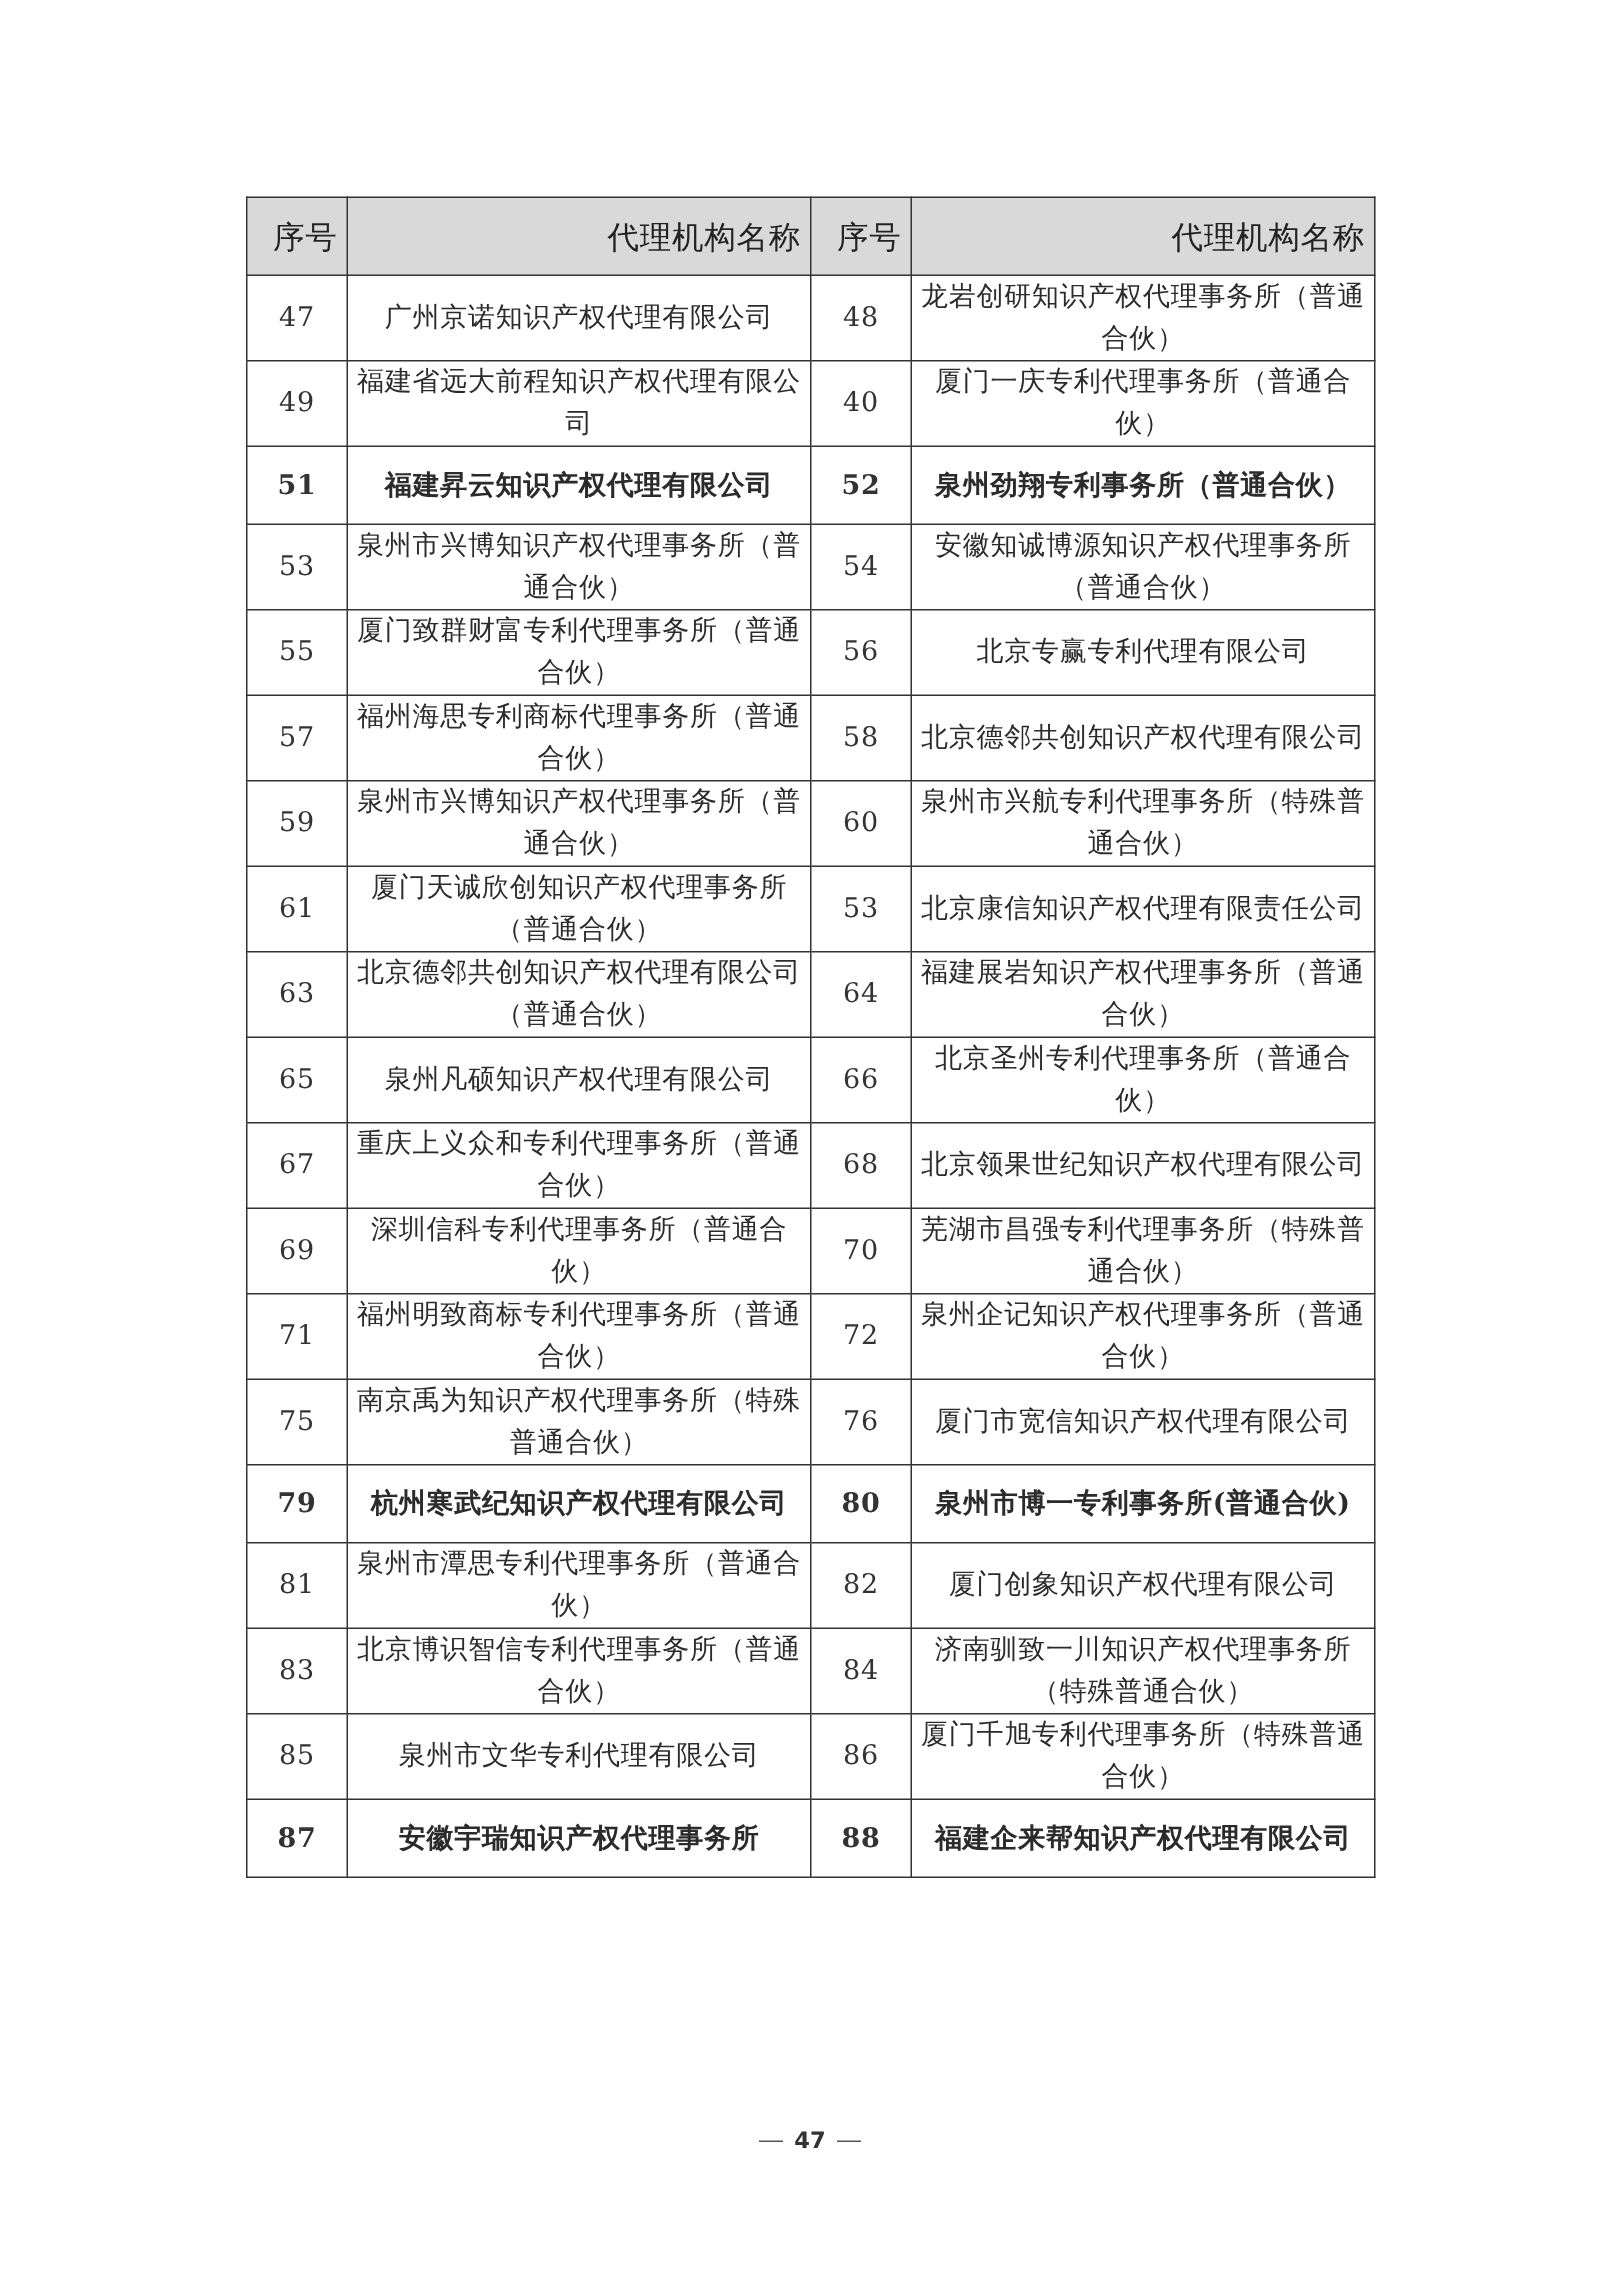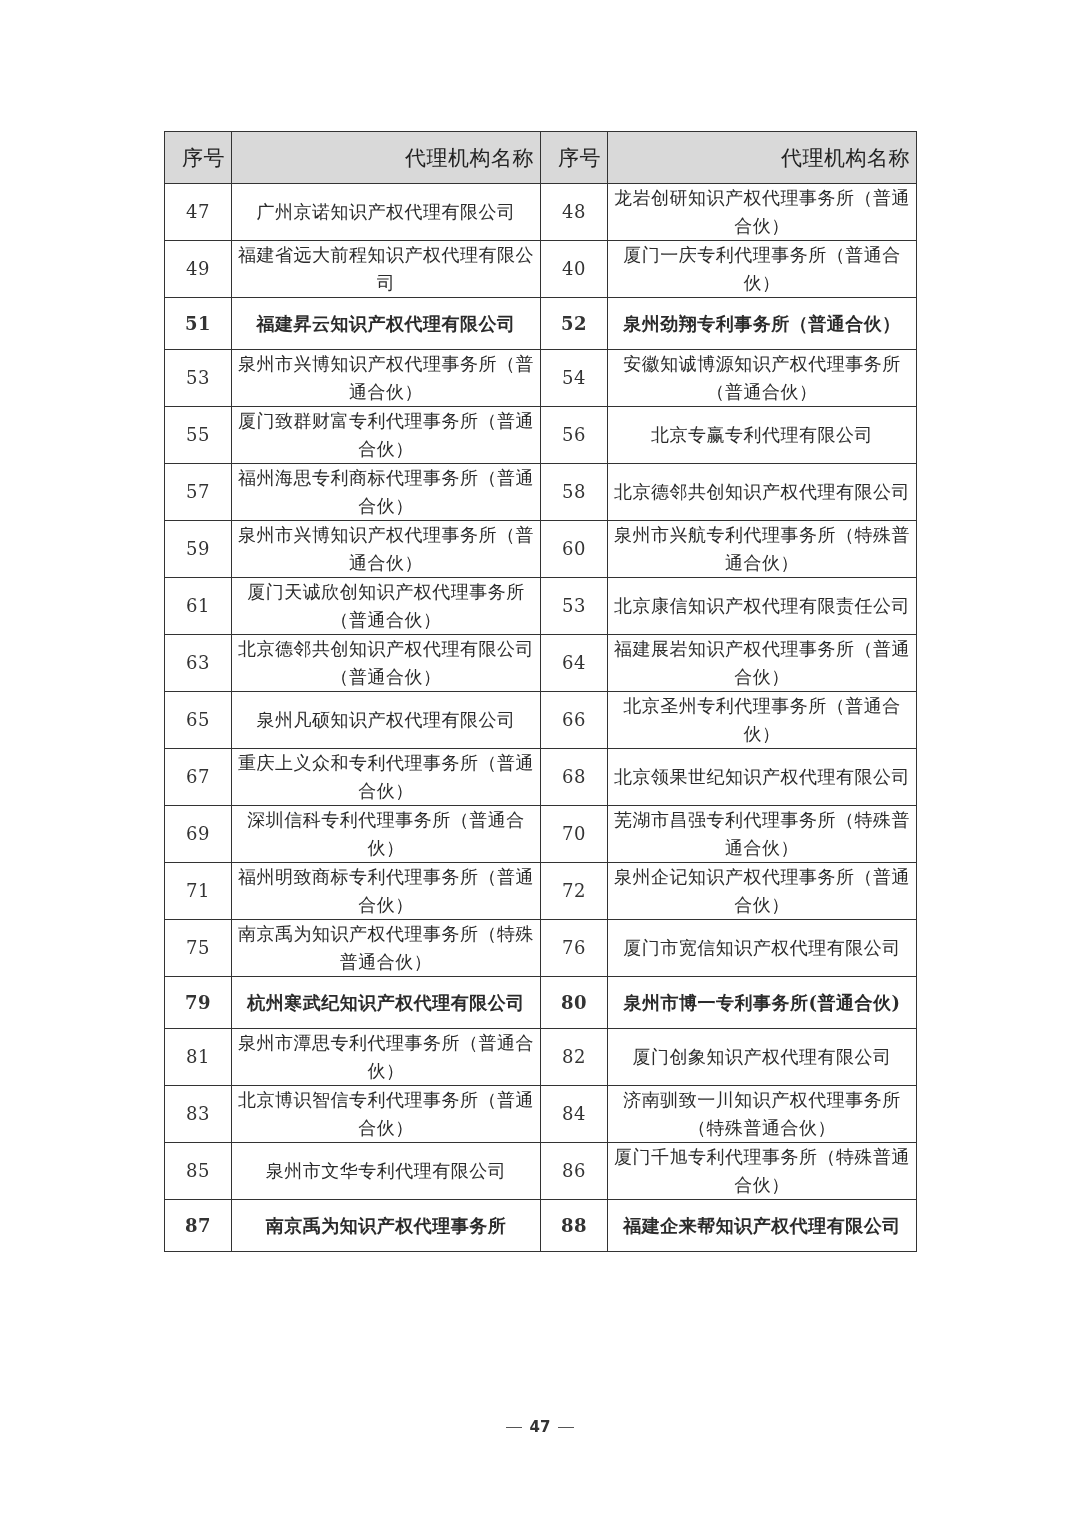--- a/index.html
+++ b/index.html
@@ -153,21 +153,21 @@
         <td class="name">济南驯致一川知识产权代理事务所（特殊普通合伙）</td>
       </tr>
       <tr class="r2">
         <td class="num">85</td>
         <td class="name">泉州市文华专利代理有限公司</td>
         <td class="num">86</td>
         <td class="name">厦门千旭专利代理事务所（特殊普通合伙）</td>
       </tr>
       <tr class="r1">
         <td class="num">87</td>
-        <td class="name">南京禹为知识产权代理事务所</td>
+        <td class="name">安徽宇瑞知识产权代理事务所</td>
         <td class="num">88</td>
         <td class="name">福建企来帮知识产权代理有限公司</td>
       </tr>
     </tbody>
 </table>
 
 <div class="footer">
   <span class="dash"></span><span>47</span><span class="dash"></span>
 </div>
 

